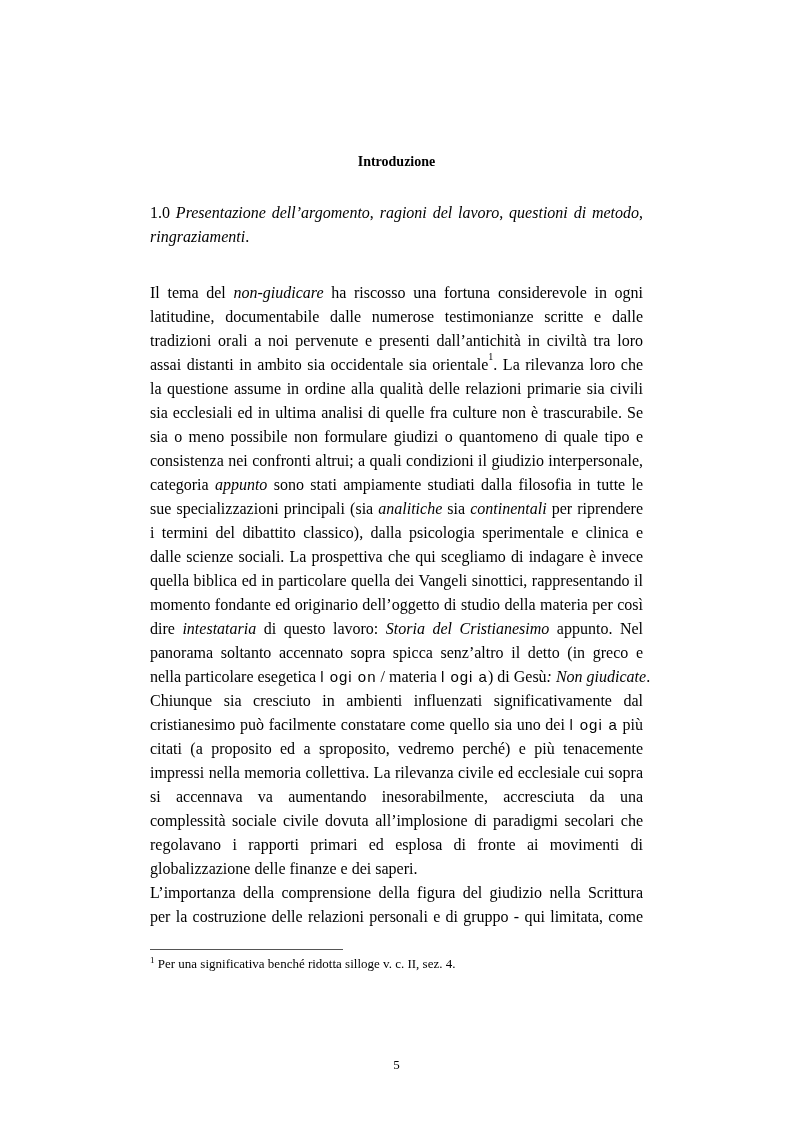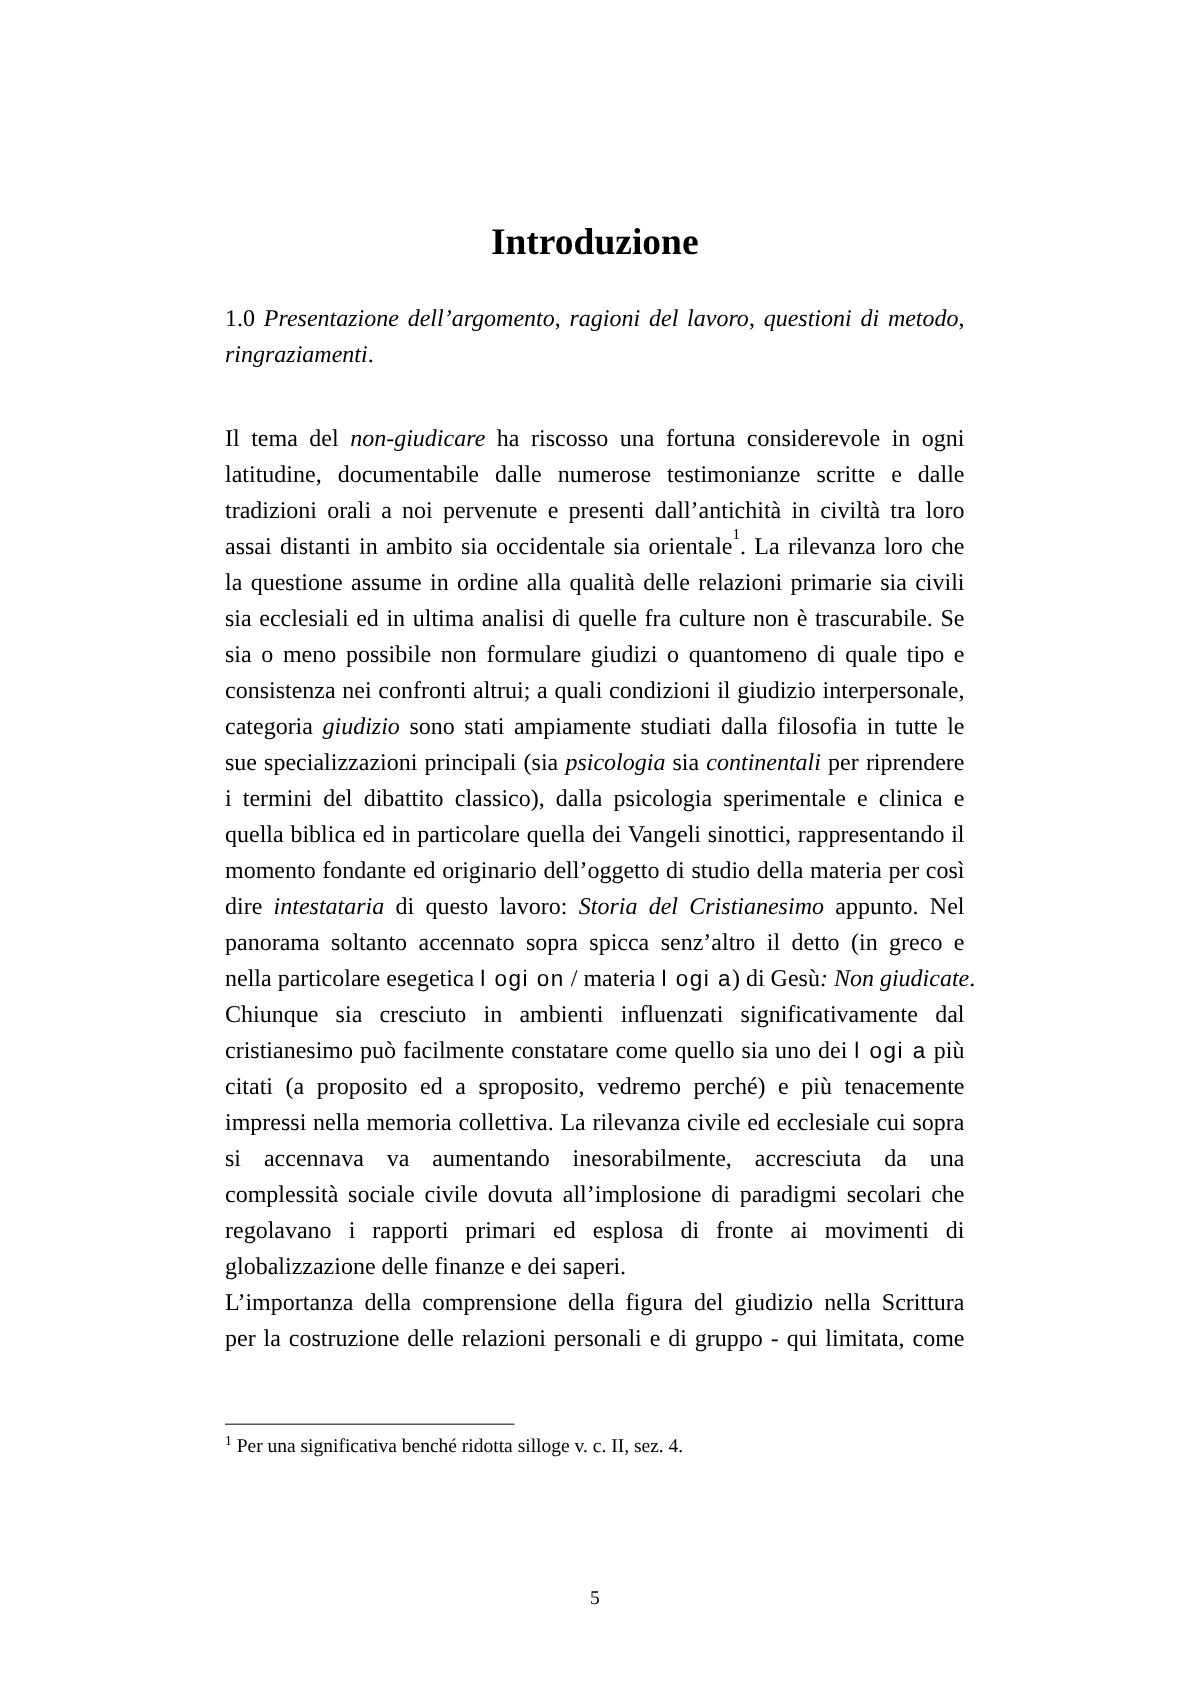--- a/index.html
+++ b/index.html
@@ -1,20 +1,20 @@
 <!DOCTYPE html>
 <html><head>
 <meta charset="utf-8">
 <style>
   html, body { margin: 0; padding: 0; background: #ffffff; }
   body { width: 793px; height: 1123px; position: relative; overflow: hidden;
          font-family: "Liberation Serif", "DejaVu Serif", serif; color: #000; }
   .page { position: absolute; left: 0; top: 0; width: 793px; height: 1123px; background: #fff; }
   .title { position: absolute; left: 0; width: 793px; top: 150px; text-align: center;
-           font-weight: bold; font-size: 25px; line-height: 24px; }
+           font-weight: bold; font-size: 14px; line-height: 24px; }
   .block { position: absolute; left: 150px; width: 493px; font-size: 16px; }
   .line { height: 24px; line-height: 24px; white-space: nowrap; text-align: justify;
           text-align-last: justify; overflow: visible; }
   .line.last { text-align-last: left; }
   .section { top: 201px; }
   .body { top: 270px; margin-top: 11px; }
   i { font-style: italic; }
   sup { font-size: 10px; vertical-align: top; line-height: 14px; position: relative; top: -3px; }
   .greek { font-family: "Liberation Sans", "DejaVu Sans", sans-serif; font-size: 15px; letter-spacing: 1px; }
   .fn-rule { position: absolute; left: 150px; top: 949px; width: 193px; height: 0; border-top: 1px solid #555; }
@@ -37,23 +37,24 @@
 
   <div class="block body">
     <div class="line"><span>Il tema del </span><i>non-giudicare</i><span> ha riscosso una fortuna considerevole in ogni</span></div>
     <div class="line">latitudine, documentabile dalle numerose testimonianze scritte e dalle</div>
     <div class="line">tradizioni orali a noi pervenute e presenti dall’antichità in civiltà tra loro</div>
     <div class="line"><span>assai distanti in ambito sia occidentale sia orientale</span><sup>1</sup><span>. La rilevanza loro che</span></div>
     <div class="line">la questione assume in ordine alla qualità delle relazioni primarie sia civili</div>
     <div class="line">sia ecclesiali ed in ultima analisi di quelle fra culture non è trascurabile. Se</div>
     <div class="line">sia o meno possibile non formulare giudizi o quantomeno di quale tipo e</div>
     <div class="line">consistenza nei confronti altrui; a quali condizioni il giudizio interpersonale,</div>
-    <div class="line"><span>categoria </span><i>giudizio</i><span> sono stati ampiamente studiati dalla filosofia in tutte le</span></div>
-    <div class="line"><span>sue specializzazioni principali (sia </span><i>psicologia</i><span> sia </span><i>continentali</i><span> per riprendere</span></div>
+    <div class="line"><span>categoria </span><i>appunto</i><span> sono stati ampiamente studiati dalla filosofia in tutte le</span></div>
+    <div class="line"><span>sue specializzazioni principali (sia </span><i>analitiche</i><span> sia </span><i>continentali</i><span> per riprendere</span></div>
     <div class="line">i termini del dibattito classico), dalla psicologia sperimentale e clinica e</div>
+    <div class="line">dalle scienze sociali. La prospettiva che qui scegliamo di indagare è invece</div>
     <div class="line">quella biblica ed in particolare quella dei Vangeli sinottici, rappresentando il</div>
     <div class="line">momento fondante ed originario dell’oggetto di studio della materia per così</div>
     <div class="line"><span>dire </span><i>intestataria</i><span> di questo lavoro: </span><i>Storia del Cristianesimo</i><span> appunto. Nel</span></div>
     <div class="line">panorama soltanto accennato sopra spicca senz’altro il detto (in greco e</div>
     <div class="line"><span>nella particolare esegetica </span><span class="greek">l ogi on</span><span> / materia </span><span class="greek">l ogi a</span><span>) di Gesù</span><i>: </i><i>Non giudicate</i><span>.</span></div>
     <div class="line">Chiunque sia cresciuto in ambienti influenzati significativamente dal</div>
     <div class="line"><span>cristianesimo può facilmente constatare come quello sia uno dei </span><span class="greek">l ogi a</span><span> più</span></div>
     <div class="line">citati (a proposito ed a sproposito, vedremo perché) e più tenacemente</div>
     <div class="line">impressi nella memoria collettiva. La rilevanza civile ed ecclesiale cui sopra</div>
     <div class="line">si accennava va aumentando inesorabilmente, accresciuta da una</div>

